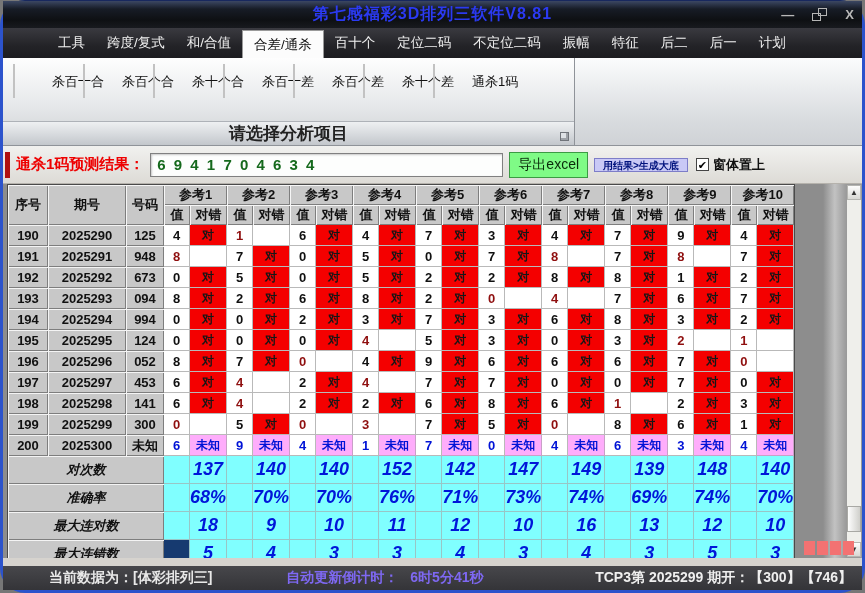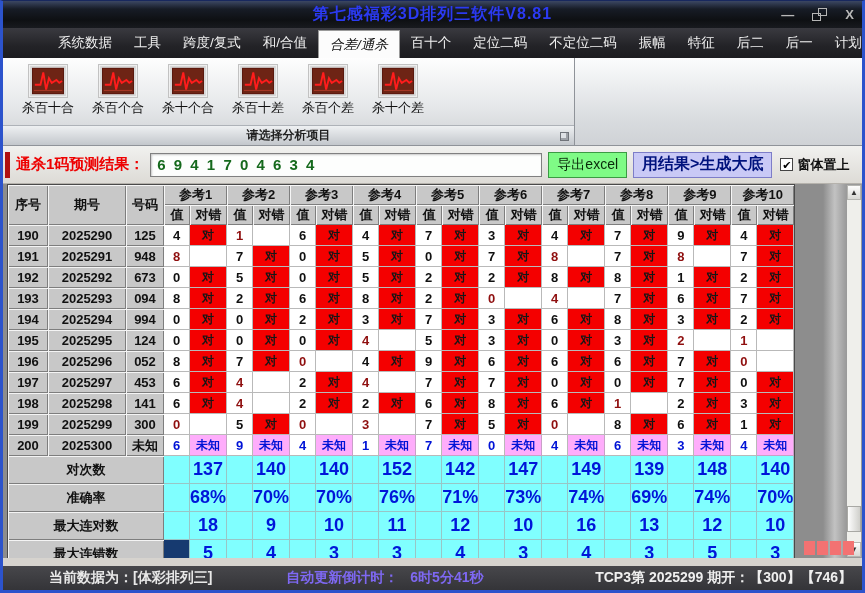--- a/index.html
+++ b/index.html
@@ -1,61 +1,61 @@
 <!DOCTYPE html>
 <html><head>
 <meta charset="utf-8">
 <style>
   html,body{margin:0;padding:0;background:#777;}
   body{width:865px;height:593px;overflow:hidden;font-family:"Liberation Sans","DejaVu Sans",sans-serif;}
   *{box-sizing:border-box;}
-  .window{width:865px;height:593px;border-left:3px solid #2c53cc;border-right:3px solid #2c53cc;border-bottom:3px solid #2c53cc;border-top:1px solid #18285e;background:#3b82f6;display:flex;flex-direction:column;position:relative;}
+  .window{width:865px;height:593px;border-left:3px solid #2c53cc;border-right:3px solid #2c53cc;border-bottom:3px solid #2c53cc;border-top:1px solid #18285e;background:#3b82f6;display:flex;flex-direction:column;position:relative;border-radius:25px;}
 
   
   .titlebar{flex:0 0 27px;background:linear-gradient(180deg,#3b4763 0%,#171c26 30%,#0e1013 70%,#181a1f 100%);display:flex;align-items:center;position:relative;}
   .title{flex:1;text-align:center;color:#2b3af2;font-weight:bold;font-size:16px;letter-spacing:1px;}
   .win-controls{position:absolute;right:8px;top:0;height:100%;display:flex;align-items:center;gap:18px;color:#b8b8b8;}
   .wbtn{font-size:13px;font-weight:bold;text-align:center;line-height:14px;}
   .restore{position:relative;width:15px;height:13px;}
   .restore i{position:absolute;border:1px solid #b5b5b5;display:block;}
   .restore .b1{left:0;bottom:0;width:9px;height:8px;}
   .restore .b2{right:0;top:0;width:9px;height:8px;}
 
   
   .menubar{flex:0 0 30px;background:linear-gradient(180deg,#3a3a40,#232327 60%,#1c1c20);display:flex;align-items:stretch;padding-left:44px;}
   .menu-item{color:#f0f0f0;font-size:13.5px;padding:0 11px;display:flex;align-items:center;white-space:nowrap;cursor:default;}
-  .menu-item.active{background:#fcfcfc;color:#101010;border:1px solid #9a9a9a;border-bottom:none;margin-top:2px;font-style:italic;}
+  .menu-item.active{background:#fcfcfc;color:#101010;border:1px solid #9a9a9a;border-bottom:none;margin-top:2px;}
 
   
   .ribbon{flex:0 0 88px;display:flex;background:linear-gradient(180deg,#b9bdc2,#d8dadd);}
   .panel{width:572px;display:flex;flex-direction:column;border-right:1px solid #8f9399;border-bottom:1px solid #8f9399;background:linear-gradient(180deg,#fefefe 0%,#e6e8ea 55%,#cdd0d4 100%);}
   .tools{flex:1;display:flex;align-items:flex-start;padding:6px 0 0 10px;}
-  .tool-btn{width:70px;display:flex;flex-direction:column;align-items:center;cursor:default;}
+  .tool-btn{width:70px;display:flex;flex-direction:row;align-items:center;cursor:default;gap:37px;}
   .ekg{display:block;border:1px solid #c2c2c2;}
   .tool-label{font-size:13px;color:#111;margin-top:1px;white-space:nowrap;}
-  .caption{flex:0 0 20px;background:linear-gradient(180deg,#eef0f2,#c3c7cc);border-top:1px solid #aeb2b8;display:flex;align-items:center;justify-content:center;font-weight:bold;font-size:12px;color:#222;position:relative;}
+  .caption{flex:0 0 20px;background:linear-gradient(180deg,#eef0f2,#c3c7cc);border-top:1px solid #aeb2b8;display:flex;align-items:center;justify-content:center;font-weight:bold;font-size:17px;color:#222;position:relative;}
   .expand{position:absolute;right:5px;bottom:4px;width:9px;height:9px;border:1px solid #70747a;background:#dfe2e6;box-shadow:inset -2px -2px 0 #9ea2a8;}
   .panel-right{flex:1;background:linear-gradient(180deg,#fbfcfd,#d9dcdf 70%,#cfd2d6);border-bottom:1px solid #8f9399;}
 
   
   .resultbar{flex:0 0 38px;background:linear-gradient(180deg,#f1f1ef,#dddbd6);display:flex;align-items:center;padding:0 6px 0 2px;gap:6px;border-bottom:1px solid #b5b2ac;}
   .redbar{width:5px;height:26px;background:#b01010;flex:0 0 5px;}
   .res-label{color:#ee0000;font-weight:bold;font-size:15px;white-space:nowrap;}
-  .res-input{width:392px;height:24px;border:1px solid #808080;box-shadow:inset 1px 1px 2px #c8c8c8;background:#fdfefd;color:#15691c;font-weight:bold;font-size:15px;letter-spacing:2px;padding:0 6px;font-family:inherit;}
+  .res-input{width:353px;height:24px;border:1px solid #808080;box-shadow:inset 1px 1px 2px #c8c8c8;background:#fdfefd;color:#15691c;font-weight:bold;font-size:15px;letter-spacing:2px;padding:0 6px;font-family:inherit;}
   .btn-export{height:26px;background:#7ffb86;border:1px solid #3c9a44;font-weight:normal;font-size:14px;color:#0a2a0a;padding:0 8px;font-family:inherit;}
-  .btn-generate{height:26px;background:#c9c9f6;border:1px solid #7d7dc8;font-weight:bold;font-size:16px;color:#00127d;padding:0 8px;font-family:inherit;}
+  .btn-generate{height:14px;background:#c9c9f6;border:1px solid #7d7dc8;font-weight:bold;font-size:10px;color:#00127d;padding:0 8px;font-family:inherit;}
   .chk{display:flex;align-items:center;gap:4px;margin-left:2px;font-size:13px;font-weight:bold;color:#111;white-space:nowrap;}
   .box{width:13px;height:13px;background:#fff;border:1px solid #444;font-size:11px;line-height:12px;text-align:center;color:#000;flex:0 0 13px;}
 
   
   .gridarea{flex:0 0 374px;display:flex;align-items:stretch;padding-left:4px;background:#8d8d8d;overflow:hidden;}
   table.grid{border-collapse:separate;border-spacing:0;table-layout:fixed;flex:0 0 auto;align-self:flex-start;border:1px solid #4a4a4a;border-bottom:4px double #222;background:#fff;}
   .grid thead tr{height:20px;}
   .grid tr.datarow{height:21px;}
-  .grid tr.sumrow{height:28px;}
+  .grid tr.sumrow{height:28px;font-style:italic;}
   .grid th{background:#c8c8c8;box-shadow:inset 1px 1px 0 #f6f6f6, inset -1px -1px 0 #7e7e7e;font-size:13px;font-weight:bold;color:#111;text-align:center;padding:0;}
   .grid td{padding:0;text-align:center;overflow:hidden;white-space:nowrap;}
   td.rowhead{background:#c8c8c8;box-shadow:inset 1px 1px 0 #f4f4f4, inset -1px -1px 0 #7e7e7e;font-size:13px;font-weight:bold;color:#111;margin-left:47px;}
   td.val{background:#fff;border-right:1px solid #b9b9b9;border-bottom:1px solid #b9b9b9;font-weight:bold;font-size:13px;color:#101010;}
   td.v-wrong{color:#8f0f0f;}
   td.v-unk{color:#0013d6;}
   td.st-ok{background:#f40000;color:#161616;font-weight:bold;font-size:12px;border-right:1px solid #b9b9b9;border-bottom:1px solid #b9b9b9;}
   td.st-wrong{background:#fff;border-right:1px solid #b9b9b9;border-bottom:1px solid #b9b9b9;}
   td.st-unk{background:#feadfb;color:#0013d6;font-weight:bold;font-size:12px;border-right:1px solid #c9a0c7;border-bottom:1px solid #c9a0c7;}
   td.sumlabel{background:#c8c8c8;box-shadow:inset 1px 1px 0 #f4f4f4, inset -1px -1px 0 #7e7e7e;font-weight:bold;font-size:13px;color:#111;}
@@ -91,21 +91,20 @@
       <div class="wbtn">—</div>
       <div class="restore">
           <i class="b2"></i>
           <i class="b1"></i>
         </div>
       <div class="wbtn">X</div>
     </div>
   </div>
 
   <nav class="menubar" id="menubar">
-      <div class="menu-item">系统数据</div>
       <div class="menu-item">工具</div>
       <div class="menu-item">跨度/复式</div>
       <div class="menu-item">和/合值</div>
       <div class="menu-item active">合差/通杀</div>
       <div class="menu-item">百十个</div>
       <div class="menu-item">定位二码</div>
       <div class="menu-item">不定位二码</div>
       <div class="menu-item">振幅</div>
       <div class="menu-item">特征</div>
       <div class="menu-item">后二</div>
@@ -175,20 +174,31 @@
             <svg class="ekg" width="40" height="34" viewBox="0 0 40 34">
               <rect x="0" y="0" width="40" height="34" fill="#f0f0f0"></rect>
               <rect x="1" y="1" width="38" height="32" fill="#d7d7d7"></rect>
               <rect x="3" y="3" width="34" height="28" fill="#5a180e"></rect>
               <rect x="4" y="4" width="32" height="26" fill="#6e2415"></rect>
               <path d="M6 21 L12 21 L15 8 L18 26 L21 14 L24 19 L29 16 L32 19 L35 17" stroke="#ff1c1c" stroke-width="2" fill="none"></path>
               <line x1="5" y1="27" x2="35" y2="27" stroke="#b03a28" stroke-width="1"></line>
             </svg>
             <div class="tool-label">杀十个差</div>
           </div>
+          <div class="tool-btn">
+            <svg class="ekg" width="40" height="34" viewBox="0 0 40 34">
+              <rect x="0" y="0" width="40" height="34" fill="#f0f0f0"></rect>
+              <rect x="1" y="1" width="38" height="32" fill="#d7d7d7"></rect>
+              <rect x="3" y="3" width="34" height="28" fill="#5a180e"></rect>
+              <rect x="4" y="4" width="32" height="26" fill="#6e2415"></rect>
+              <path d="M6 21 L12 21 L15 8 L18 26 L21 14 L24 19 L29 16 L32 19 L35 17" stroke="#ff1c1c" stroke-width="2" fill="none"></path>
+              <line x1="5" y1="27" x2="35" y2="27" stroke="#b03a28" stroke-width="1"></line>
+            </svg>
+            <div class="tool-label">通杀1码</div>
+          </div>
         </div>
       <div class="caption">
         <span>请选择分析项目</span>
         <span class="expand"></span>
       </div>
     </div>
     <div class="panel-right"></div>
   </div>
 
   <div class="resultbar">

